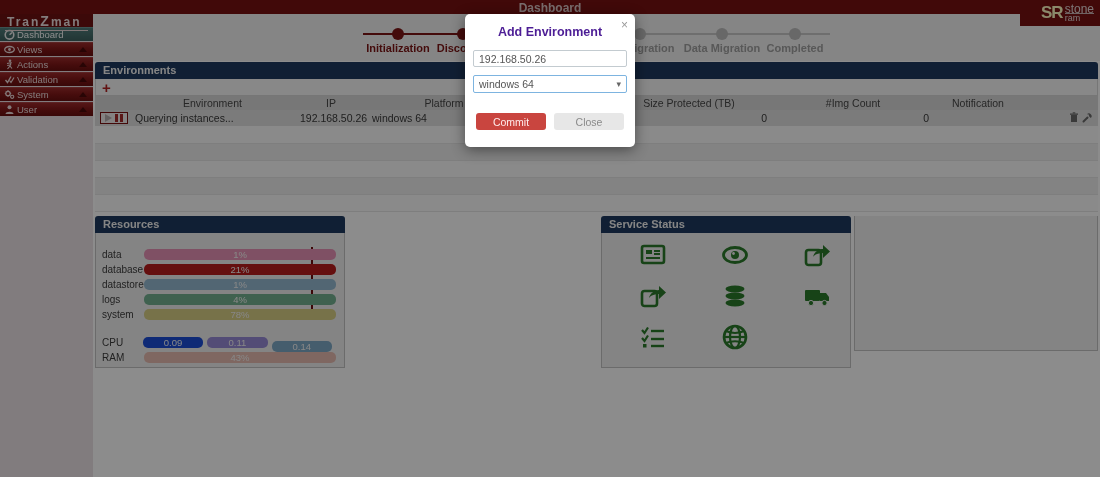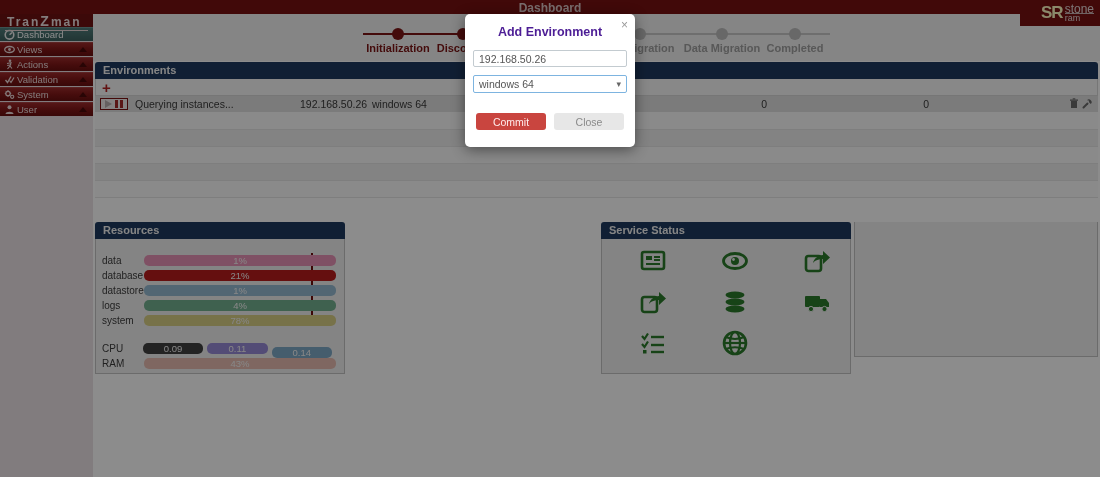--- a/index.html
+++ b/index.html
@@ -45,21 +45,21 @@
   tr.data-row { background:#e0e0e0; }
   tr.empty-a { background:#fbfbfb; } tr.empty-b { background:#efefef; }
   tr.empty-a td, tr.empty-b td { height:17px; border-bottom:1px solid #e6e6e6; }
   .num { text-align:right; }
   .pp-ctrl { display:inline-flex; align-items:center; gap:3px; border:1px solid #7a1212; background:#f3eded; padding:1px 4px; height:12px; }
   .pp-play { width:0; height:0; border-top:4px solid transparent; border-bottom:4px solid transparent; border-left:7px solid #b9b0b0; }
   .pp-pause { display:inline-flex; gap:2px; }
   .pp-pause i { display:block; width:3px; height:8px; background:#a42a2a; }
   .row-icons { text-align:right; }
 
-  .bpanel { position:absolute; top:222px; height:132px; }
+  .bpanel { position:absolute; top:216px; height:132px; }
   .bpanel .pbody { height:135px; background:#f1f1f1; border:1px solid #c4c4c4; border-top:none; position:relative; }
   #p-res { left:95px; width:250px; } #p-mig { left:348px; width:250px; } #p-svc { left:601px; width:250px; } #p-prog { left:854px; width:244px; }
 
   
   .bars-area { position:relative; padding:14px 8px 0 6px; }
   .bar-row { display:flex; align-items:center; height:15px; }
   .bar-label { width:42px; font-size:10px; color:#3c3c3c; }
   .bar-track { position:relative; flex:1; height:11px; border-radius:5px; overflow:hidden; }
   .bar-fill { height:11px; min-width:7px; border-radius:5px 0 0 5px; }
   .bar-text { position:absolute; left:0; top:0; width:100%; text-align:center; font-size:9.5px; line-height:11px; color:#f5f5f5; }
@@ -198,20 +198,31 @@
           <col style="width:165px">
           <col style="width:72px">
           <col style="width:154px">
           <col style="width:85px">
           <col style="width:166px">
           <col style="width:162px">
           <col style="width:88px">
           <col style="width:76px">
         </colgroup>
       <tbody>
+          <tr>
+        <th></th>
+        <th>Environment</th>
+        <th>IP</th>
+        <th>Platform</th>
+        <th></th>
+        <th>Size Protected (TB)</th>
+        <th>#Img Count</th>
+        <th>Notification</th>
+        <th></th>
+      </tr>
       <tr class="data-row">
         <td>
           <span class="pp-ctrl">
             <span class="pp-play"></span>
             <span class="pp-pause">
                   <i></i>
                   <i></i>
                 </span>
           </span>
         </td>
@@ -292,21 +303,21 @@
           <span class="bar-track" style="background: rgb(217, 207, 133);">
             <span class="bar-fill" style="width: 78%; background: rgb(181, 172, 69);"></span>
             <span class="bar-text">78%</span>
           </span>
         </div>
 
         <div class="spacer12"></div>
 
         <div class="pill-row">
           <span class="bar-label">CPU</span>
-          <span class="pill" style="background: #404040;">0.09</span>
+          <span class="pill" style="background: #1d4ed8;">0.09</span>
           <span class="pill" style="background: rgb(152, 138, 216);">0.11</span>
           <span class="pill" style="background: rgb(127, 169, 199); margin-top: 8px;">0.14</span>
         </div>
         <div class="bar-row">
           <span class="bar-label">RAM</span>
           <span class="bar-track" style="background: rgb(231, 188, 177);">
             <span class="bar-fill" style="width: 43%; background: rgb(203, 145, 131);"></span>
             <span class="bar-text">43%</span>
           </span>
         </div>

